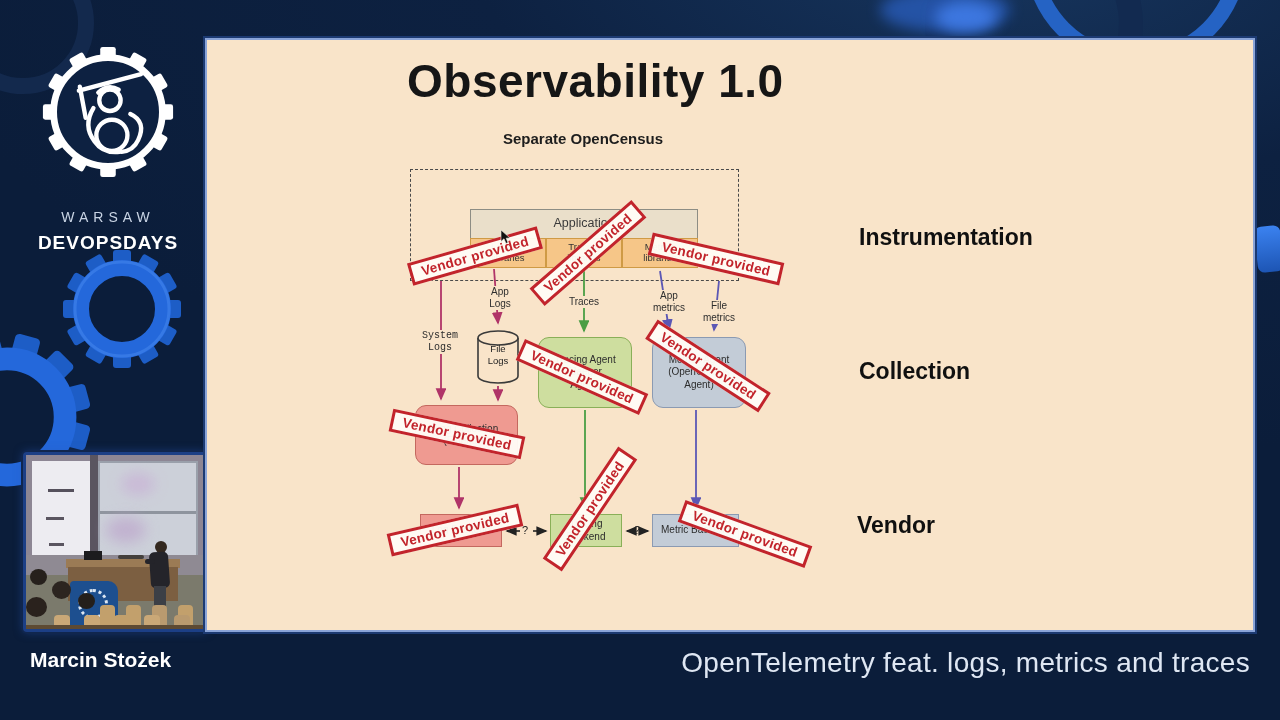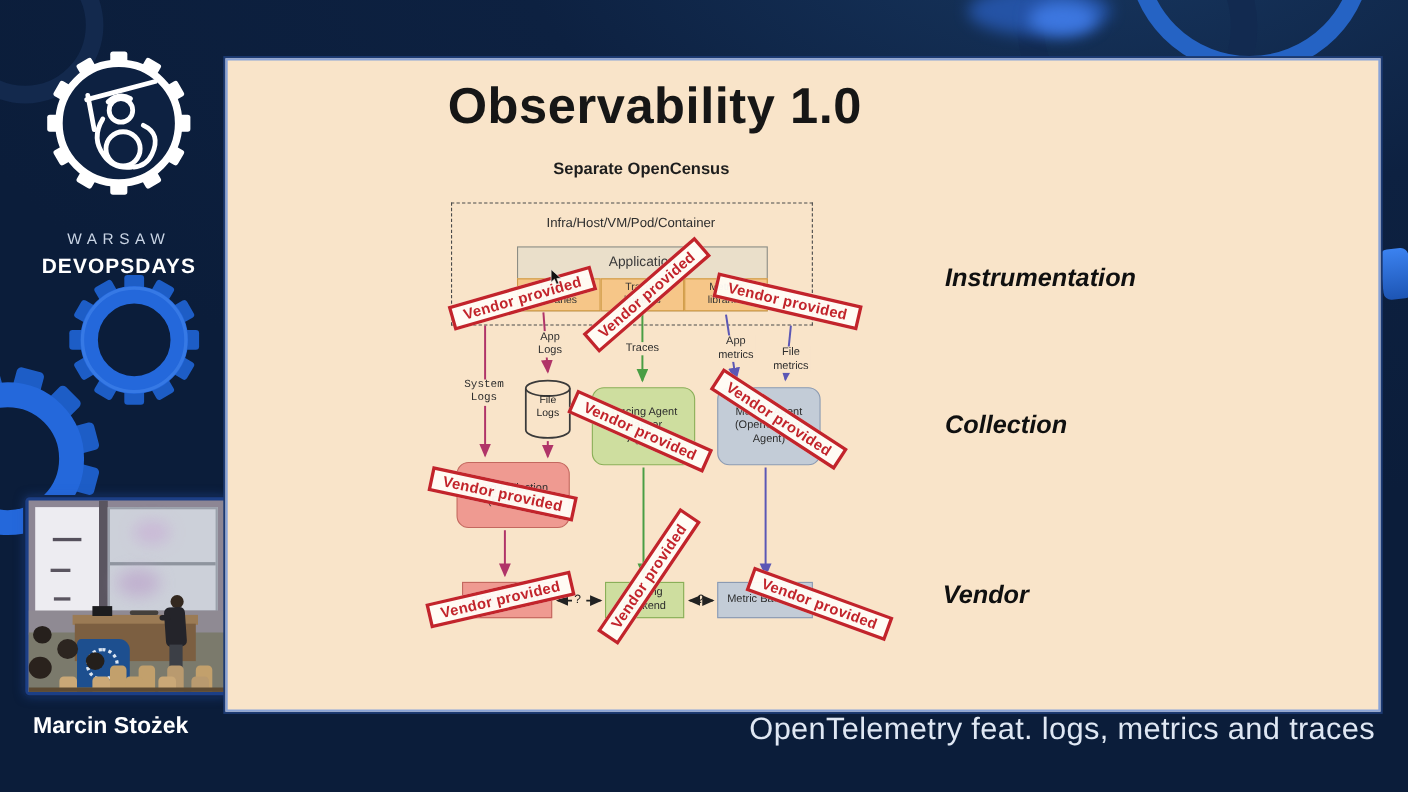--- a/index.html
+++ b/index.html
@@ -20,25 +20,25 @@
 
   
   #webcam{position:absolute;left:23px;top:452px;width:184px;height:180px;
           border-radius:4px;background:#1c3f86;box-shadow:0 0 0 2px #10264e, 0 0 10px rgba(40,90,190,.5);}
   #webcam-photo{position:absolute;left:3px;top:3px;width:178px;height:174px;overflow:hidden;background:#8d8694;}
   .ph{position:absolute;}
 
   
   #slide{position:absolute;left:205px;top:38px;width:1046px;height:590px;
          background:var(--c-slide_bg, #f9e4c9);
-         border:2px solid #8aa4d8; box-shadow:0 0 0 2px #1c3a72;margin-top:15px;}
+         border:2px solid #8aa4d8; box-shadow:0 0 0 2px #1c3a72;}
   #slide-title{left:200px;top:14px;font-size:46px;font-weight:700;color:#161616;letter-spacing:.5px;}
   #slide-subtitle{left:276px;top:90px;width:200px;text-align:center;font-size:15px;font-weight:700;color:#1d1d1d;}
   #source-url{left:0;top:556px;width:100%;text-align:center;font-size:11px;color:#2b2b2b;}
-  .stage-label{font-size:23px;font-weight:700;color:#101010;font-style:italic;}
+  .stage-label{font-size:23px;font-weight:700;color:#101010;}
 
   
   #infra-box{left:203px;top:129px;width:327px;height:110px;border:1.5px dashed #4a4a4a;}
   #infra-label{left:203px;top:140px;width:327px;text-align:center;font-size:12px;color:#2e2e2e;}
   #app-box{left:263px;top:169px;width:228px;height:59px;background:#eadfca;border:1px solid #8d8d84;box-sizing:border-box;}
   #app-label{left:263px;top:176px;width:228px;text-align:center;font-size:12.5px;color:#3a3a3a;}
   .lib-cell{top:198px;height:30px;width:76px;background:#f6c688;border:1px solid #cf9a45;box-sizing:border-box;
             display:flex;align-items:center;justify-content:center;text-align:center;
             font-size:9.5px;line-height:1.12;color:#333;z-index:3;}
   .flow-label{z-index:3;background:var(--c-slide_bg, #f9e4c9);text-align:center;
@@ -231,21 +231,20 @@
   <div id="slide">
 
     <div class="abs" id="slide-title">Observability 1.0</div>
     <div class="abs" id="slide-subtitle">Separate OpenCensus</div>
 
     <svg class="abs" id="mouse-cursor" width="11" height="15" viewBox="0 0 11 15">
       <polygon points="1,0 1,11.5 4,8.8 6,13.5 8,12.6 6.2,8.2 10,8" fill="#111" stroke="#f5f0e6" stroke-width="0.6"></polygon>
     </svg>
 
     <div class="abs" id="infra-box"></div>
-    <div class="abs" id="infra-label">Infra/Host/VM/Pod/Container</div>
 
     <div class="abs" id="app-box"></div>
     <div class="abs" id="app-label">Application</div>
     <div class="abs lib-cell pre" style="left:263px;">Logging
 libraries</div>
     <div class="abs lib-cell pre" style="left:339px;">Tracing
 libraries</div>
     <div class="abs lib-cell pre" style="left:415px;">Metrics
 libraries</div>
 

